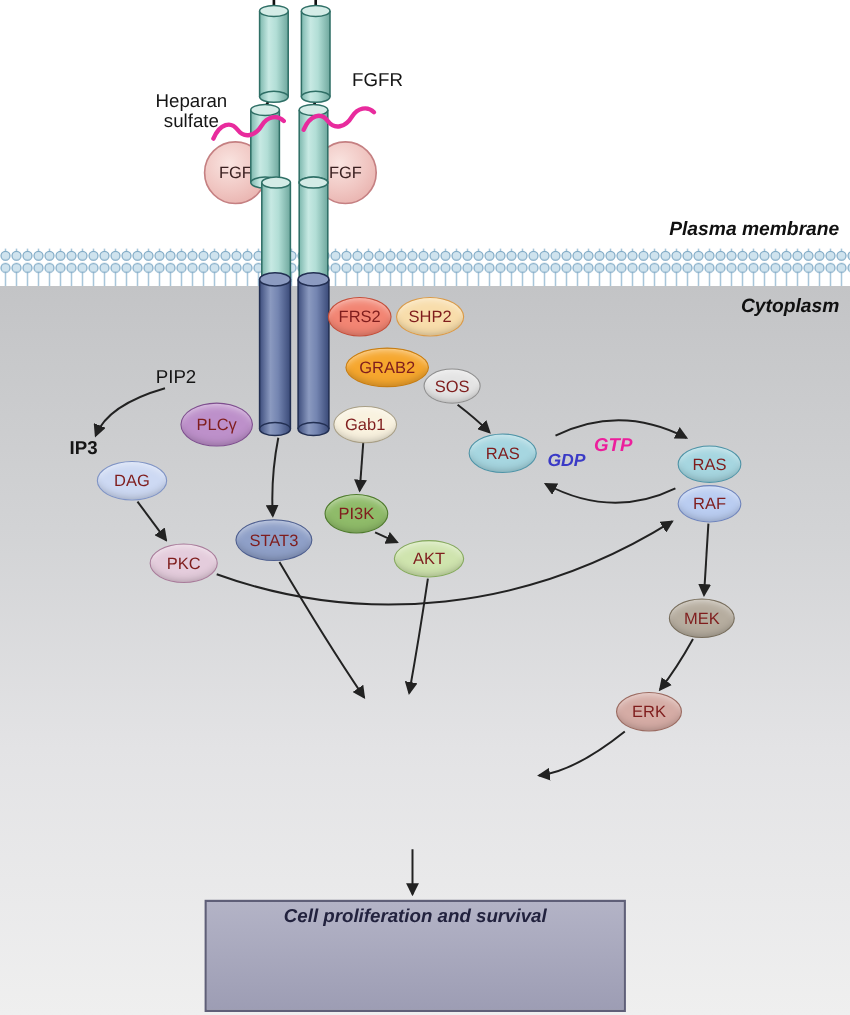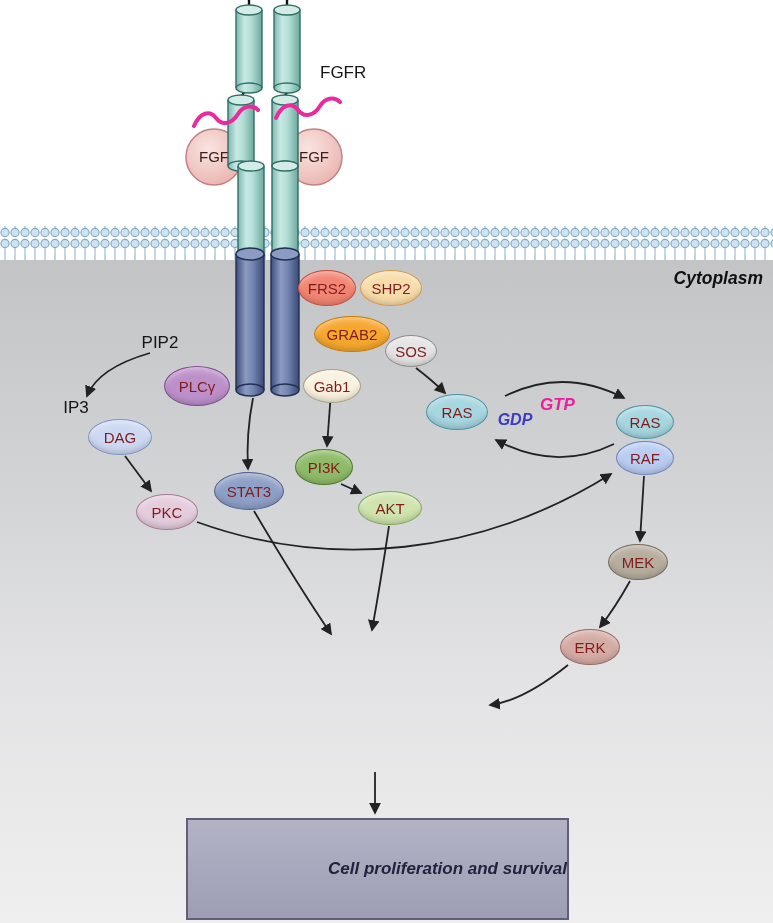--- a/index.html
+++ b/index.html
@@ -19,21 +19,21 @@
   .stalk { stroke:#111; stroke-width:2.4; }
   .fgf-label { font:15px "Liberation Sans", sans-serif; fill:#3a2020; text-anchor:middle; }
 
   .lbl { position:absolute; font-size:17px; line-height:18px; }
   .region-lbl { position:absolute; right:10px; font-style:italic; font-weight:bold; font-size:17.5px; color:#101010; }
   .plasma-membrane-lbl { top:198px; }
   .cytoplasm-lbl { top:268px; }
   .fgfr-lbl { left:320px; top:64px; }
   .heparan-lbl { left:131px; top:83px; width:86px; text-align:center; }
   .pip2-lbl { left:132px; top:334px; width:56px; text-align:center; }
-  .ip3-lbl { left:50px; top:399px; width:52px; text-align:center; }
+  .ip3-lbl { left:50px; top:399px; width:52px; text-align:center;font-weight:bold; }
   .gdp-lbl { left:488px; top:411px; width:54px; text-align:center; font-weight:bold; font-style:italic; font-size:16px; color:#3a3ac6; }
   .gtp-lbl { left:540px; top:396px; width:56px; text-align:left; font-weight:bold; font-style:italic; font-size:17px; color:#ec1e9c; }
 
   .node {
     position:absolute; box-sizing:border-box; border-radius:50%;
     display:flex; align-items:center; justify-content:center;
     font-size:15px; color:#7f1d1d;
     box-shadow: inset 0 -7px 9px -7px rgba(0,0,0,.30), inset 0 7px 9px -7px rgba(255,255,255,.75);
   }
   .n-frs2  { left:298px; top:270px; width:58px; height:36px; background:#f28573; border:1.5px solid #c2503c; }
@@ -62,21 +62,21 @@
     text-align:center;
   }
   .nucleus-title { font-weight:bold; font-style:italic; font-size:16px; color:#2b2416; margin-bottom:6px; }
   .nucleus-line { font-size:15.5px; line-height:21px; color:#111; }
 
   .outcome-box {
     position:absolute; left:186px; top:818px; width:383px; height:102px;
     box-sizing:border-box;
     background: linear-gradient(180deg, #b3b3c6 0%, #9d9db4 100%);
     border:2px solid #5f5f78;
-    display:flex; flex-direction:column; align-items:flex-end; justify-content:center;
+    display:flex; flex-direction:row; align-items:flex-start; justify-content:center;
     text-align:center;
   }
   .outcome-line { font-weight:bold; font-style:italic; font-size:17px; line-height:26px; color:#22223e; }
 </style>
 </head>
 <body>
 
 <div class="stage">
 
   <svg class="layer" width="773" height="923" viewBox="0 0 773 923">
@@ -195,23 +195,28 @@
       <path class="arrow" d="M 197 522 C 330 570, 480 556, 611 474"></path>
       <path class="arrow" d="M 254 511 Q 297 584 331 634"></path>
       <path class="arrow" d="M 389 526 Q 381 580 372 630"></path>
       <path class="arrow" d="M 568 665 Q 523 701 490 705"></path>
       <path class="arrow" d="M 644 476 L 640 541"></path>
       <path class="arrow" d="M 630 581 Q 615 608 600 627"></path>
       <path class="arrow" d="M 375 772 L 375 813"></path>
     </g>
   </svg>
 
+  <div class="region-lbl plasma-membrane-lbl">Plasma membrane</div>
   <div class="region-lbl cytoplasm-lbl">Cytoplasm</div>
 
   <div class="lbl fgfr-lbl">FGFR</div>
+  <div class="lbl heparan-lbl">
+    <div>Heparan</div>
+    <div>sulfate</div>
+  </div>
 
   <div class="lbl pip2-lbl">PIP2</div>
   <div class="lbl ip3-lbl">IP3</div>
   <div class="gdp-lbl lbl">GDP</div>
   <div class="gtp-lbl lbl">GTP</div>
 
   <div class="node n-frs2">FRS2</div>
   <div class="node n-shp2">SHP2</div>
   <div class="node n-grab2">GRAB2</div>
   <div class="node n-gab1">Gab1</div>

